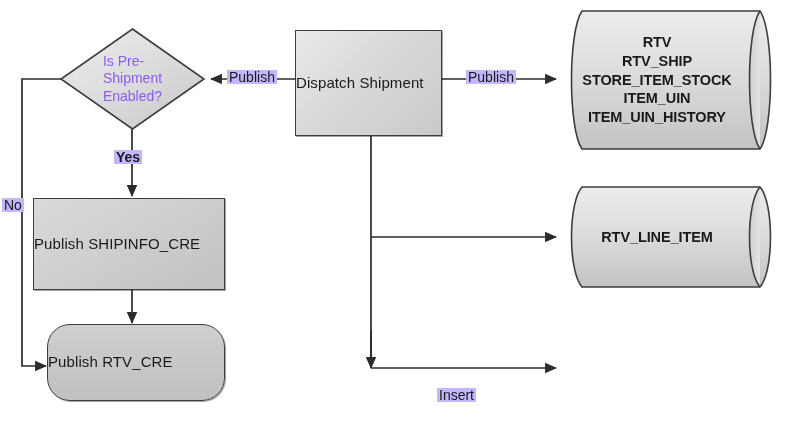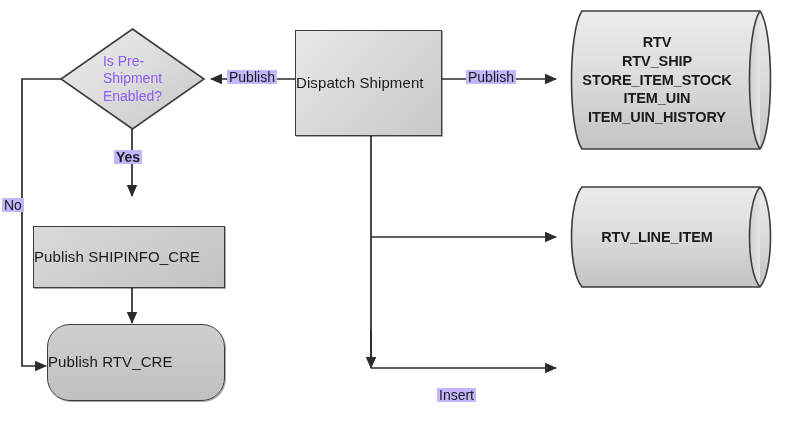--- a/index.html
+++ b/index.html
@@ -169,21 +169,21 @@
     </svg>
     <div class="diamond-text">Is Pre-
 Shipment
 Enabled?</div>
   </div>
 
   <div class="node proc proc-light" style="left:295px; top:30px; width:147px; height:106px;">
     <span class="label-text">Dispatch Shipment</span>
   </div>
 
-  <div class="node proc proc-mid" style="left:33px; top:198px; width:192px; height:62px;margin-top:28px;">
+  <div class="node proc proc-mid" style="left:33px; top:198px; width:192px; height:92px;">
     <span class="label-text">Publish SHIPINFO_CRE</span>
   </div>
 
   <div class="node proc proc-flat" style="left:47px; top:324px; width:178px; height:77px;border-radius:23px;">
     <span class="label-text">Publish RTV_CRE</span>
   </div>
 
   <div class="cyl-wrap" style="left:556px; top:9px; width:236px; height:142px;">
     <svg width="236" height="142" viewBox="0 0 236 142" xmlns="http://www.w3.org/2000/svg">
       <path d="M 26 2 L 204 2 C 218 22 218 120 204 140 L 26 140 C 12 120 12 22 26 2 Z" fill="url(#cylGrad)" stroke="#3d3d3d" stroke-width="1.6"></path>

